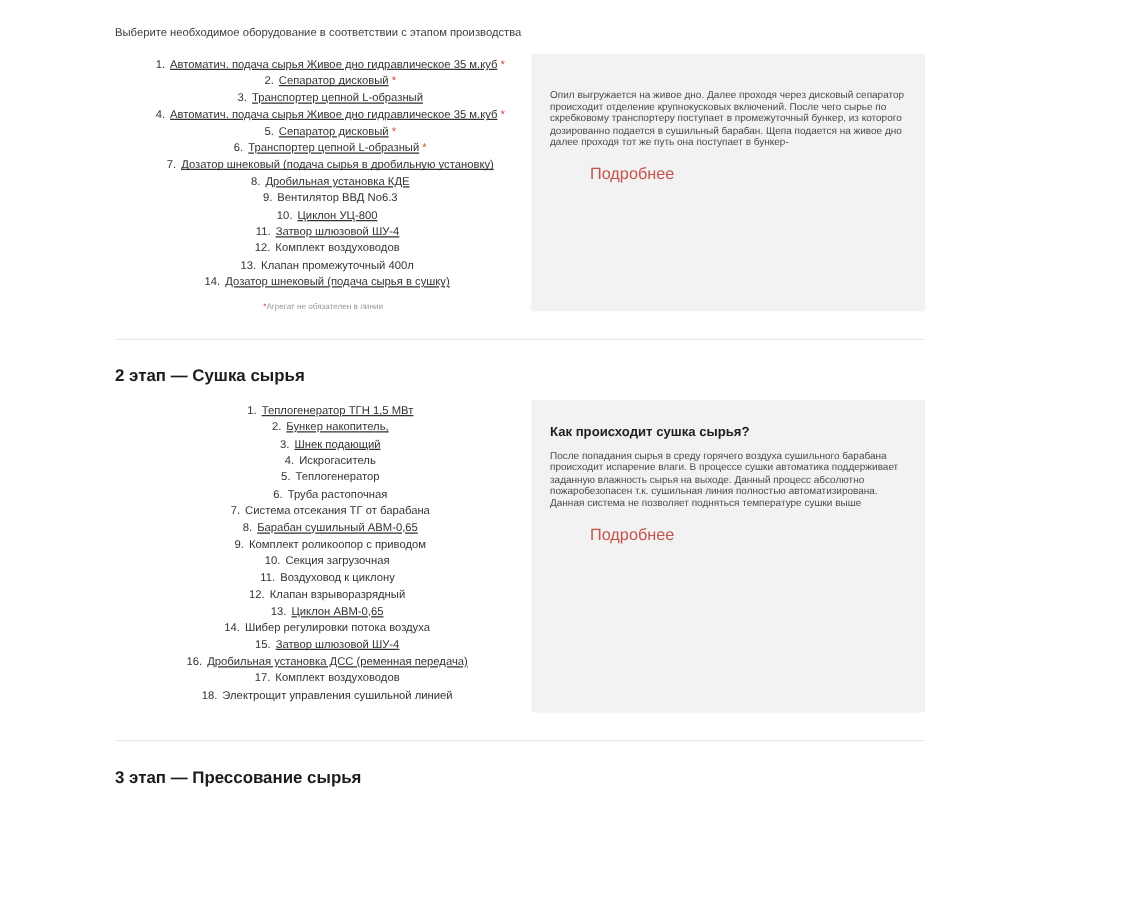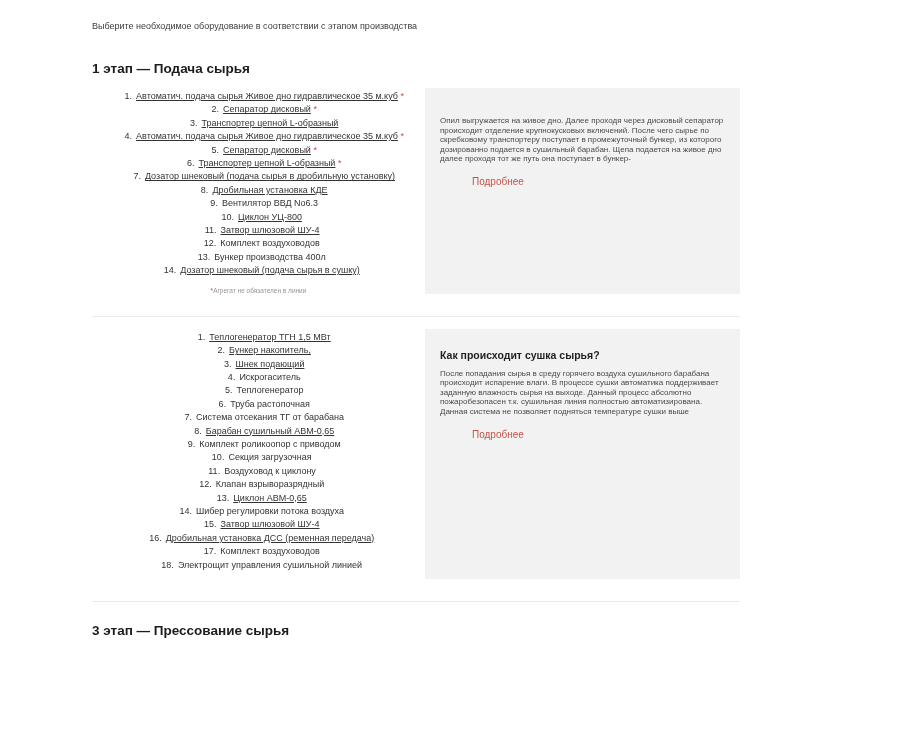--- a/index.html
+++ b/index.html
@@ -55,36 +55,35 @@
     padding: 20px 15px 16px 15px;
   }
   .info-box.h2box { min-height: 250px; }
   .info-title { font-size: 10.5px; font-weight: bold; color: #1f1f1f; }
   .info-text {
     margin-top: 8px;
     font-size: 8px; line-height: 9.6px; color: #4a4a4a;
   }
   .more-link {
     display: inline-block; margin-top: 12px;
-    font-size: 10px; color: #c4544b; cursor: pointer; text-decoration: none; padding-left: 32px;
+    font-size: 13px; color: #c4544b; cursor: pointer; text-decoration: none; padding-left: 32px;
   }
 
   hr.divider {
     border: none; border-top: 1px solid #e9e9e9;
     margin-top: 22px;
   }
 </style>
 </head>
 <body>
 
 <div class="container">
 
   <div class="page-subtitle">Выберите необходимое оборудование в соответствии с этапом производства</div>
 
-  <h2 class="stage-heading s1">1 этап — Подача сырья</h2>
   <div class="stage-row">
     <div class="left-col">
       <ol class="eq-list">
 
           <li><span class="eq-label as-link">Автоматич. подача сырья Живое дно гидравлическое 35 м.куб</span><span class="ast"> *</span></li>
 
           <li><span class="eq-label as-link">Сепаратор дисковый</span><span class="ast"> *</span></li>
 
           <li><span class="eq-label as-link">Транспортер цепной L-образный</span><span class="ast"></span></li>
 
@@ -99,34 +98,35 @@
           <li><span class="eq-label as-link">Дробильная установка КДЕ</span><span class="ast"></span></li>
 
           <li><span class="eq-label">Вентилятор ВВД No6.3</span><span class="ast"></span></li>
 
           <li><span class="eq-label as-link">Циклон УЦ-800</span><span class="ast"></span></li>
 
           <li><span class="eq-label as-link">Затвор шлюзовой ШУ-4</span><span class="ast"></span></li>
 
           <li><span class="eq-label">Комплект воздуховодов</span><span class="ast"></span></li>
 
-          <li><span class="eq-label">Бункер производства 400л</span><span class="ast"></span></li>
+          <li><span class="eq-label">Клапан промежуточный 400л</span><span class="ast"></span></li>
 
           <li><span class="eq-label as-link">Дозатор шнековый (подача сырья в сушку)</span><span class="ast"></span></li>
         </ol>
       <div class="footnote"><span class="fn-ast">*</span><span>Агрегат не обязателен в линии</span></div>
     </div>
     <div class="info-box">
       <div class="info-text">Опил выгружается на живое дно. Далее проходя через дисковый сепаратор происходит отделение крупнокусковых включений. После чего сырье по скребковому транспортеру поступает в промежуточный бункер, из которого дозированно подается в сушильный барабан. Щепа подается на живое дно далее проходя тот же путь она поступает в бункер-</div>
       <a class="more-link">Подробнее</a>
     </div>
   </div>
 
   <hr class="divider">
 
+  <h2 class="stage-heading s2">2 этап — Сушка сырья</h2>
   <div class="stage-row">
     <div class="left-col">
       <ol class="eq-list">
 
           <li><span class="eq-label as-link">Теплогенератор ТГН 1,5 МВт</span><span class="ast"></span></li>
 
           <li><span class="eq-label as-link">Бункер накопитель,</span><span class="ast"></span></li>
 
           <li><span class="eq-label as-link">Шнек подающий</span><span class="ast"></span></li>
 

